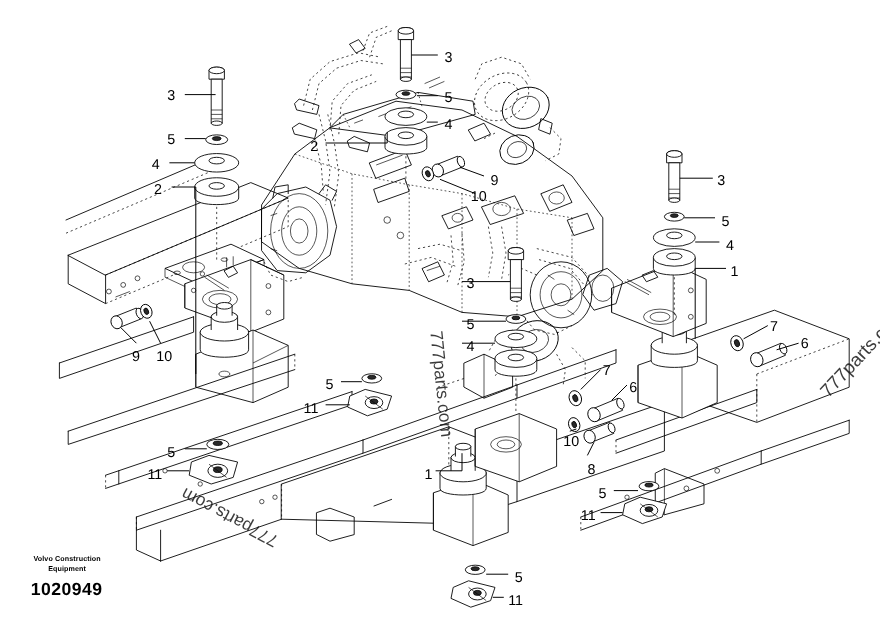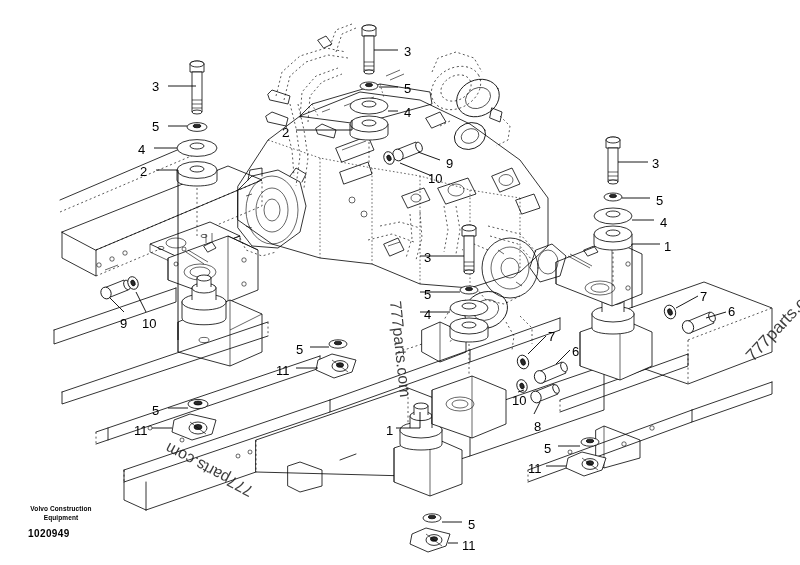--- a/index.html
+++ b/index.html
@@ -3,21 +3,21 @@
 <meta charset="utf-8">
 <style>
   html,body{margin:0;padding:0;background:#fff;}
   body{width:800px;height:565px;font-family:"Liberation Sans",sans-serif;color:#000;}
   #sheet{position:relative;width:800px;height:565px;overflow:hidden;background:#fff;}
   #art{position:absolute;left:0;top:0;width:800px;height:565px;}
   .callout{position:absolute;font-family:"Liberation Sans",sans-serif;font-size:13px;font-weight:400;color:#000;line-height:1;white-space:nowrap;}
   .wm{position:absolute;font-family:"Liberation Sans",sans-serif;color:#1a1a1a;white-space:nowrap;}
   #footer{position:absolute;left:22px;top:505px;}
   .fbrand{font-size:6.5px;font-weight:bold;line-height:1.35;text-align:center;width:78px;letter-spacing:.1px;}
-  .fnum{font-size:10px;font-weight:bold;margin-top:5px;margin-left:6px;letter-spacing:.4px;}
+  .fnum{font-size:16px;font-weight:bold;margin-top:5px;margin-left:6px;letter-spacing:.4px;}
 </style>
 </head>
 <body>
 
 <div id="sheet">
 
   <svg id="art" viewBox="0 0 800 565">
     <defs>
       <style>
         .s{fill:none;stroke:#000;stroke-width:.8;stroke-linecap:round;stroke-linejoin:round;}

